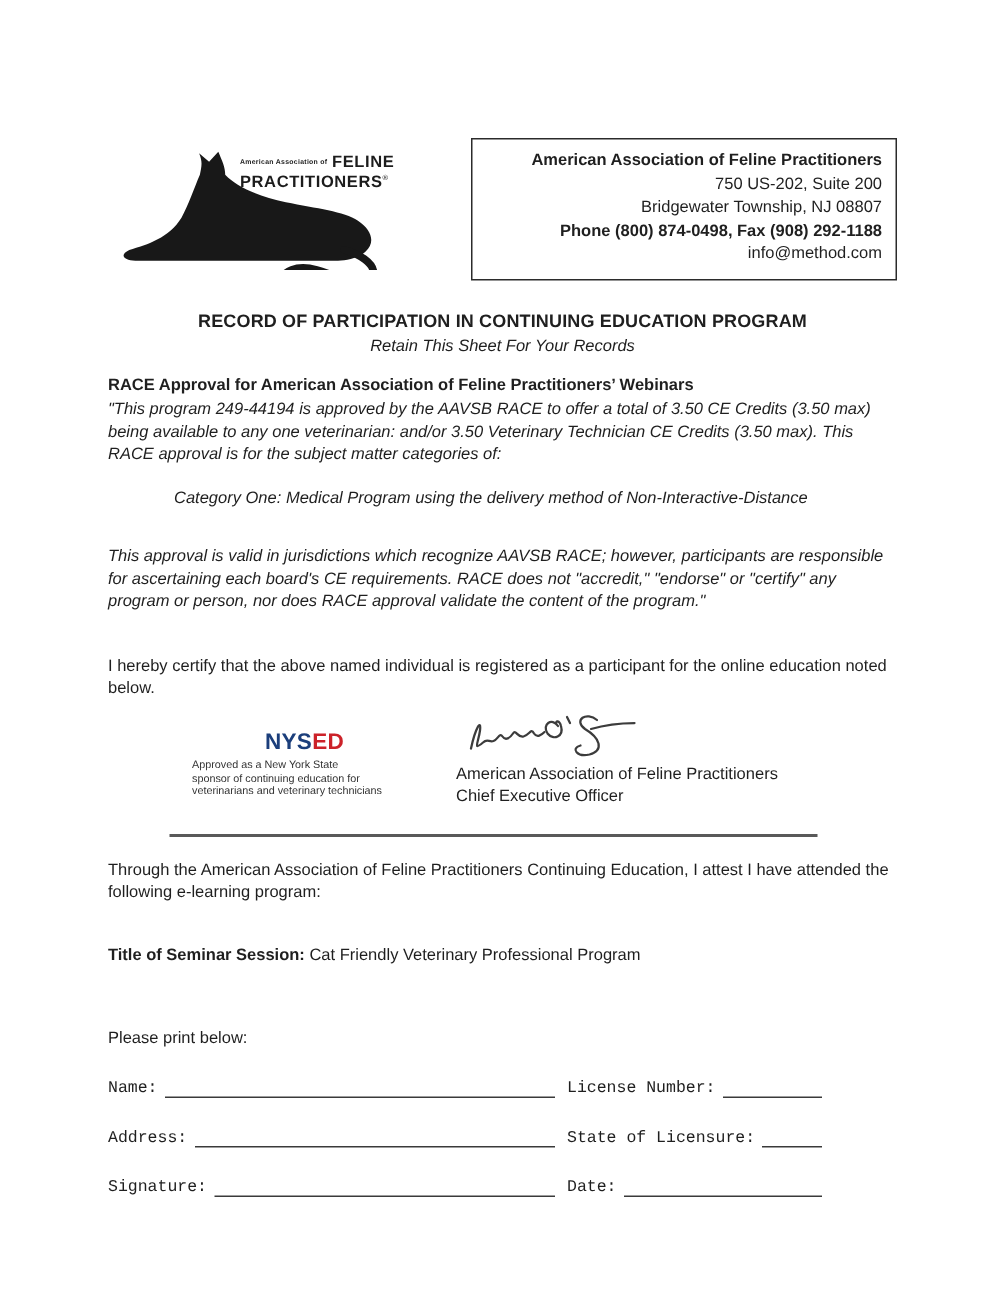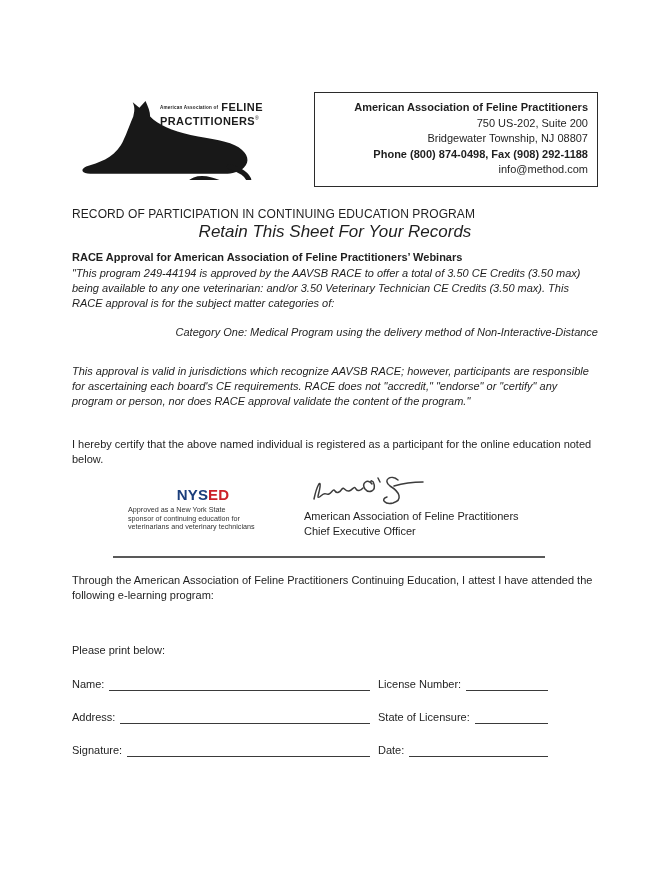--- a/index.html
+++ b/index.html
@@ -24,27 +24,27 @@
   .logo-text .big{font-size:11px;font-weight:bold;letter-spacing:.4px;}
   .logo-text sup{font-size:5px;}
   .address-box{
     margin-left:auto;flex:0 0 auto;
     width:264px;border:1.5px solid #2b2b2b;
     padding:7px 9px 8px 9px;
     text-align:right;line-height:15.5px;font-size:11px;
   }
   .addr-bold{font-weight:bold;}
   
-  .doc-title{margin-top:21px;text-align:left;font-weight:normal;font-size:12px;letter-spacing:.1px;}
-  .doc-subtitle{text-align:center;font-style:italic;font-size:17px;margin-top:2px;}
+  .doc-title{margin-top:21px;text-align:center;font-weight:bold;font-size:12px;letter-spacing:.1px;}
+  .doc-subtitle{text-align:center;font-style:italic;font-size:11px;margin-top:2px;}
   .participant-name{margin-top:6px;font-family:"DejaVu Sans",sans-serif;font-size:10.5px;}
   
   .race-heading{margin-top:11px;font-weight:bold;}
   .race-paragraph{font-style:italic;margin-top:1px;}
-  .category-line{font-style:italic;margin-top:14px;margin-left:44px;text-align:right;}
+  .category-line{font-style:italic;margin-top:14px;margin-left:44px;}
   .validity-paragraph{font-style:italic;margin-top:24px;}
   .certify-paragraph{margin-top:28px;}
   
   .sig-row{display:flex;margin-top:4px;height:72px;}
   .nysed-block{margin-left:56px;margin-top:16px;flex:0 0 auto;width:150px;}
   .nysed-logo-line{display:flex;align-items:center;height:16px;flex-direction:column;}
   .nysed-ny-shape{margin-right:2px;}
   .nysed-word{font-size:15px;font-weight:bold;letter-spacing:.2px;line-height:16px;}
   .nysed-blue{color:#1b3e7b;}
   .nysed-red{color:#cc2229;}
@@ -54,21 +54,21 @@
   .sig-org{margin-top:2px;}
   .sig-title{}
   
   .divider{margin:13px 0 0 41px;width:432px;border-top:2px solid #595959;}
   .attest-paragraph{margin-top:15px;}
   .seminar-line{margin-top:27px;}
   .seminar-label{font-weight:bold;}
   
   .print-instruction{margin-top:40px;}
   .form-row{display:flex;margin-top:19px;line-height:14px;}
-  .fgroup{display:flex;align-items:center;}
+  .fgroup{display:flex;align-items:flex-start;font-family:Liberation Mono, monospace;}
   .fgroup-left{width:298px;flex:0 0 auto;}
   .fgroup-right{width:170px;flex:0 0 auto;margin-left:8px;}
   .flabel{white-space:nowrap;padding-bottom:0;}
   .fill-line{flex:1;border-bottom:1px solid #3a3a3a;margin-left:5px;height:12px;}
 </style>
 </head>
 <body>
 
 <div class="page">
 
@@ -143,20 +143,23 @@
       </svg>
       <div class="sig-org">American Association of Feline Practitioners</div>
       <div class="sig-title">Chief Executive Officer</div>
     </div>
   </div>
 
   <div class="divider"></div>
 
   <div class="attest-paragraph">Through the American Association of Feline Practitioners Continuing Education, I attest I have attended the following e-learning program:</div>
 
+  <div class="seminar-line">
+    <span class="seminar-label">Title of Seminar Session:</span><span> Cat Friendly Veterinary Professional Program</span>
+  </div>
 
   <div class="print-instruction">Please print below:</div>
 
   <div class="form-row">
     <div class="fgroup fgroup-left">
       <span class="flabel">Name:</span>
       <span class="fill-line"></span>
     </div>
     <div class="fgroup fgroup-right">
       <span class="flabel">License Number:</span>

